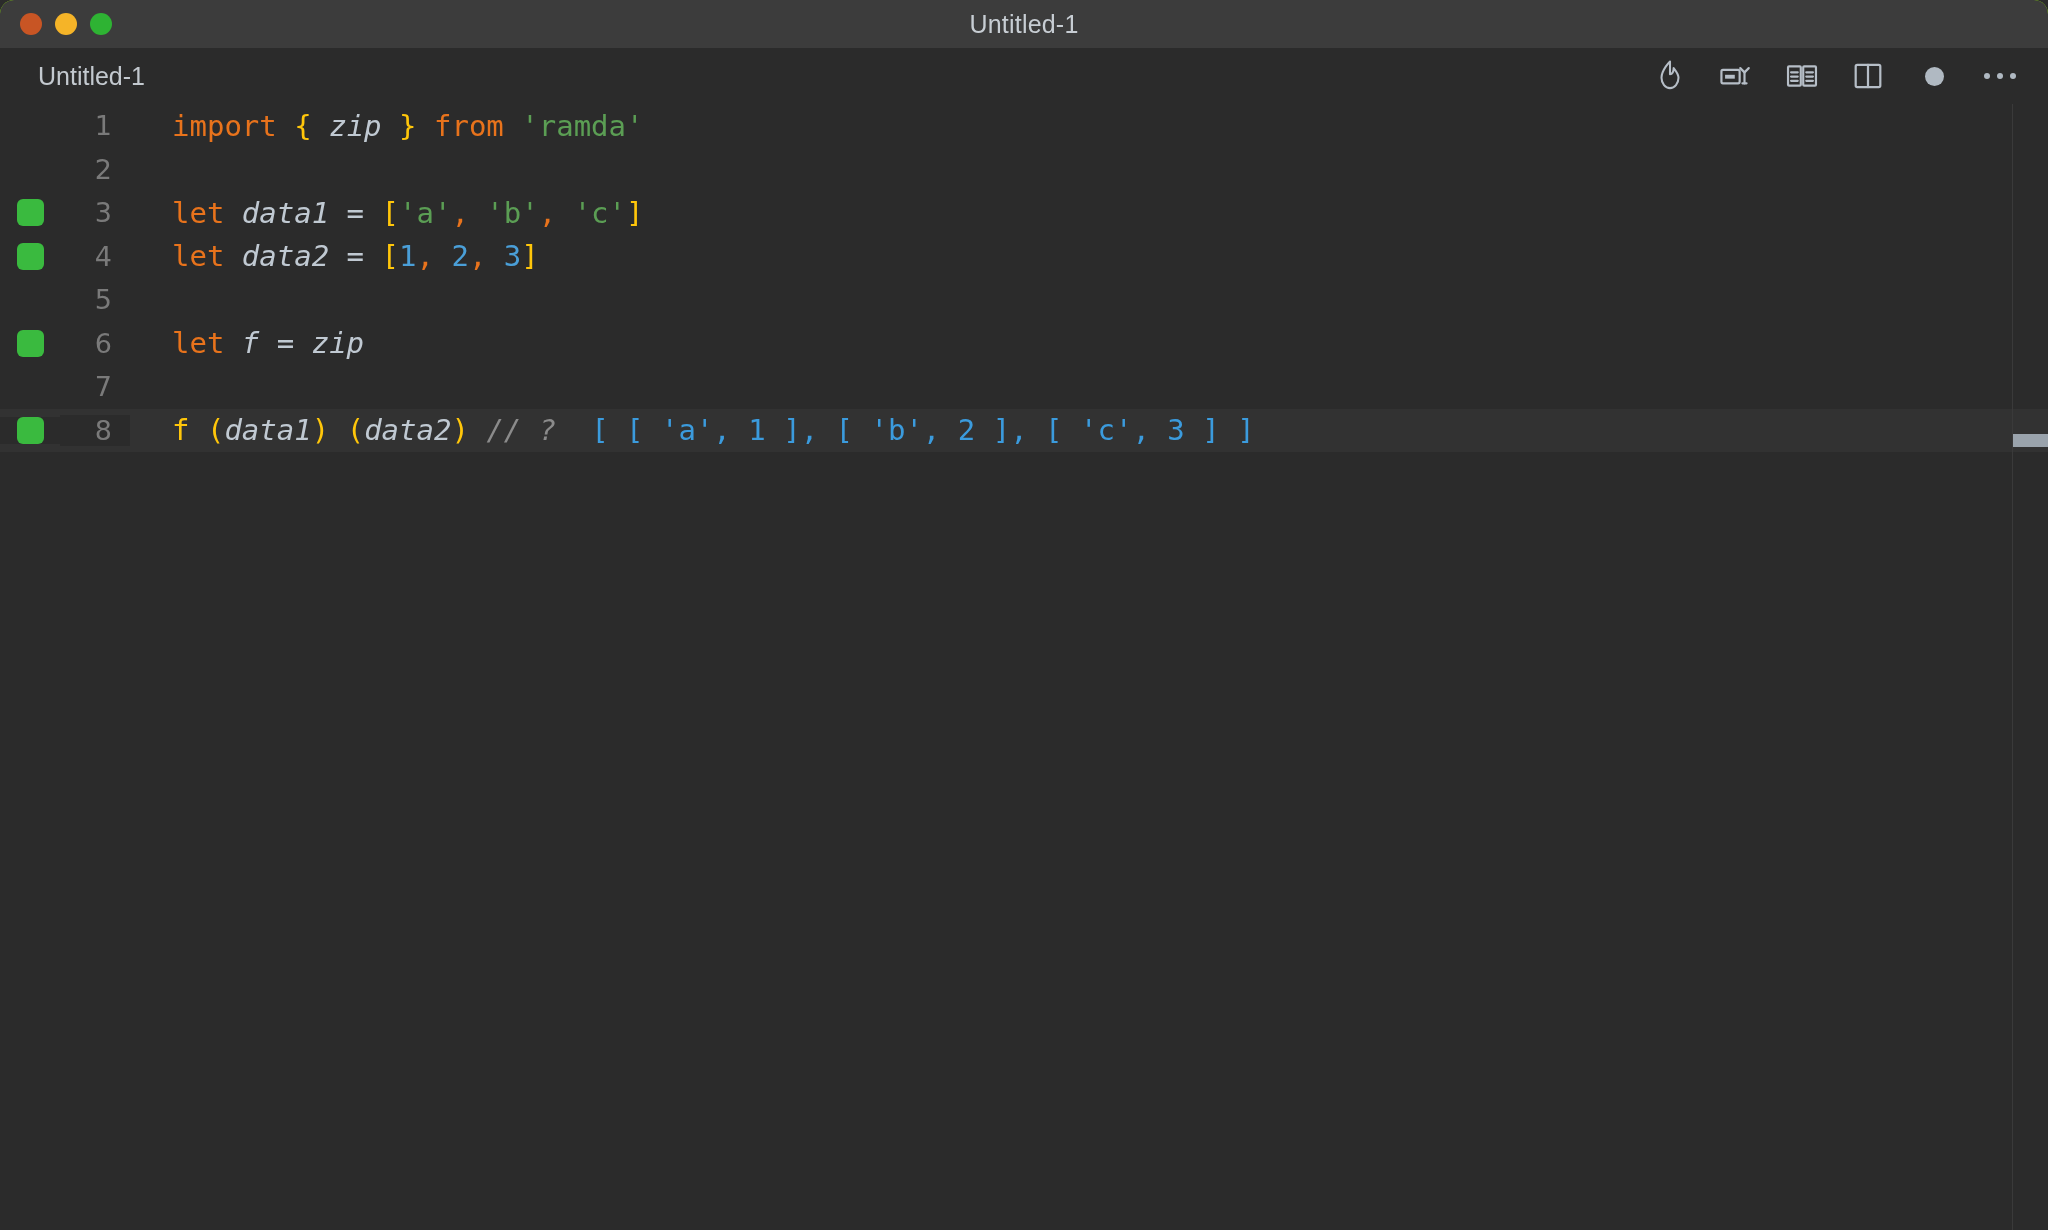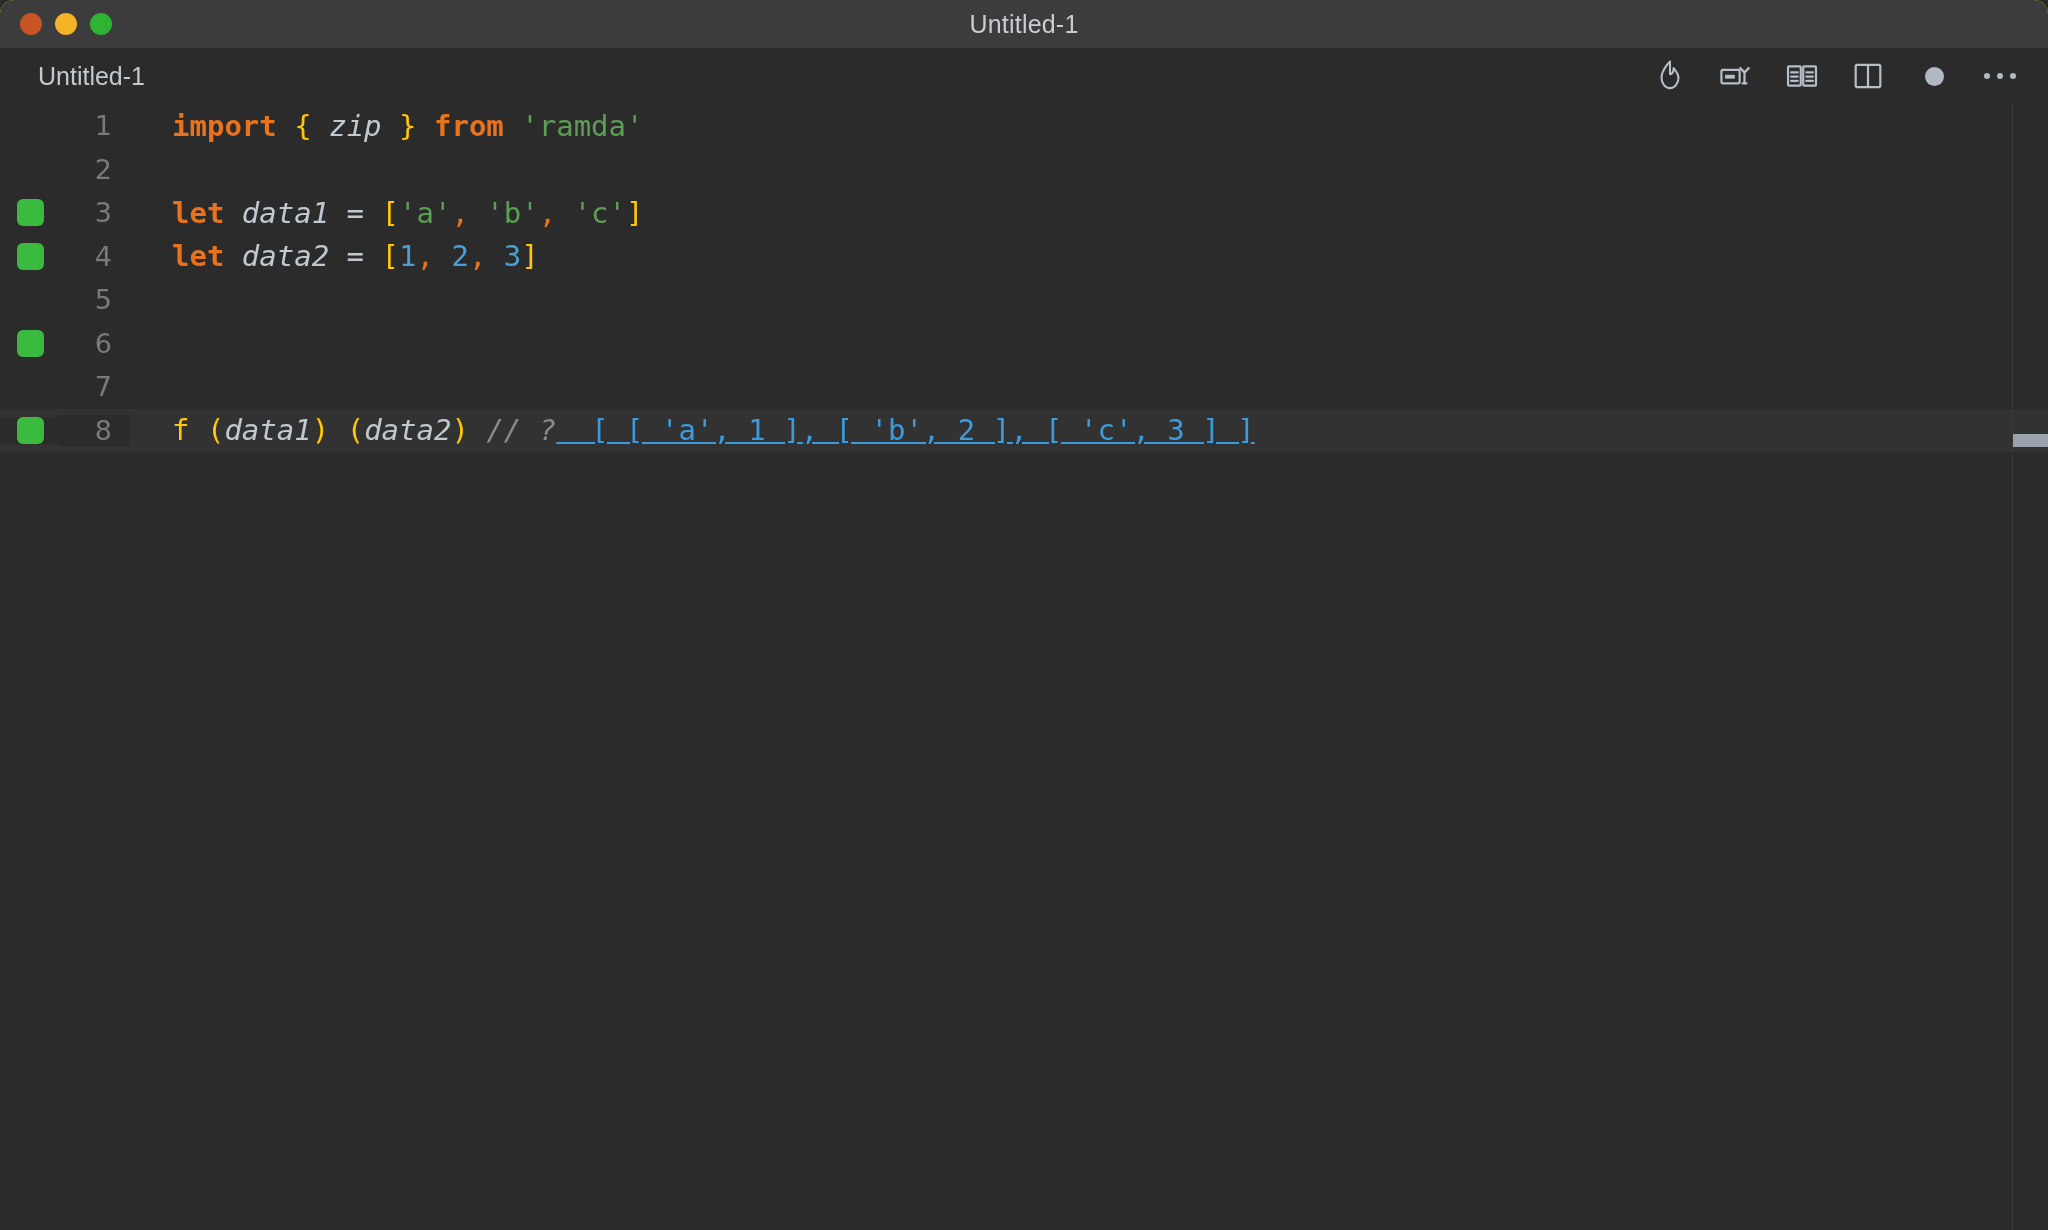--- a/index.html
+++ b/index.html
@@ -158,29 +158,29 @@
     color: #7a7a7a;
     font-family: "DejaVu Sans", sans-serif;
     font-size: 27px;
   }
   .content {
     padding-left: 42px;
     flex: 1 1 auto;
   }
 
   
-  .kw     { color: #e8731c; font-weight: bold; }
+  .kw     { color: #e8731c; font-weight: normal; }
   .plain  { color: #c0c9d2; font-style: italic; }
   .brace  { color: #ffc60a; }
   .str    { color: #5b9e54; }
   .num    { color: #4a9fd8; }
   .punct  { color: #e8731c; }
   .fn     { color: #ffc60a; }
   .comment{ color: #8b8b8b; font-style: italic; }
-  .result { color: #3b9bdd; text-decoration: underline; }
+  .result { color: #3b9bdd; }
 
   
   .scroll-rail {
     position: absolute;
     top: 0;
     right: 0;
     width: 36px;
     height: 100%;
     border-left: 1px solid #3a3a3a;
     box-sizing: border-box;
@@ -259,21 +259,21 @@
     </div>
   </div>
 
   <div class="editor">
     <div id="code-lines">
         <div class="code-line"><div class="marker-cell"><span class="bp hidden"></span></div><div class="gutter">1</div><div class="content"><span class="kw">import</span><span class="plain"> </span><span class="brace">{</span><span class="plain"> </span><span class="plain">zip</span><span class="plain"> </span><span class="brace">}</span><span class="plain"> </span><span class="kw">from</span><span class="plain"> </span><span class="str">'ramda'</span></div></div>
         <div class="code-line"><div class="marker-cell"><span class="bp hidden"></span></div><div class="gutter">2</div><div class="content"></div></div>
         <div class="code-line"><div class="marker-cell"><span class="bp"></span></div><div class="gutter">3</div><div class="content"><span class="kw">let</span><span class="plain"> data1 = </span><span class="brace">[</span><span class="str">'a'</span><span class="punct">,</span><span class="plain"> </span><span class="str">'b'</span><span class="punct">,</span><span class="plain"> </span><span class="str">'c'</span><span class="brace">]</span></div></div>
         <div class="code-line"><div class="marker-cell"><span class="bp"></span></div><div class="gutter">4</div><div class="content"><span class="kw">let</span><span class="plain"> data2 = </span><span class="brace">[</span><span class="num">1</span><span class="punct">,</span><span class="plain"> </span><span class="num">2</span><span class="punct">,</span><span class="plain"> </span><span class="num">3</span><span class="brace">]</span></div></div>
         <div class="code-line"><div class="marker-cell"><span class="bp hidden"></span></div><div class="gutter">5</div><div class="content"></div></div>
-        <div class="code-line"><div class="marker-cell"><span class="bp"></span></div><div class="gutter">6</div></div>
+        <div class="code-line"><div class="marker-cell"><span class="bp"></span></div><div class="gutter">6</div><div class="content"><span class="kw">let</span><span class="plain"> f = zip</span></div></div>
         <div class="code-line"><div class="marker-cell"><span class="bp hidden"></span></div><div class="gutter">7</div><div class="content"></div></div>
         <div class="code-line current"><div class="marker-cell"><span class="bp"></span></div><div class="gutter">8</div><div class="content"><span class="fn">f</span><span class="plain"> </span><span class="brace">(</span><span class="plain">data1</span><span class="brace">)</span><span class="plain"> </span><span class="brace">(</span><span class="plain">data2</span><span class="brace">)</span><span class="plain"> </span><span class="comment">// ?</span><span class="result">  [ [ 'a', 1 ], [ 'b', 2 ], [ 'c', 3 ] ]</span></div></div>
       </div>
     <div class="scroll-rail">
       <div class="scroll-thumb"></div>
     </div>
   </div>
 
 </div>
 

